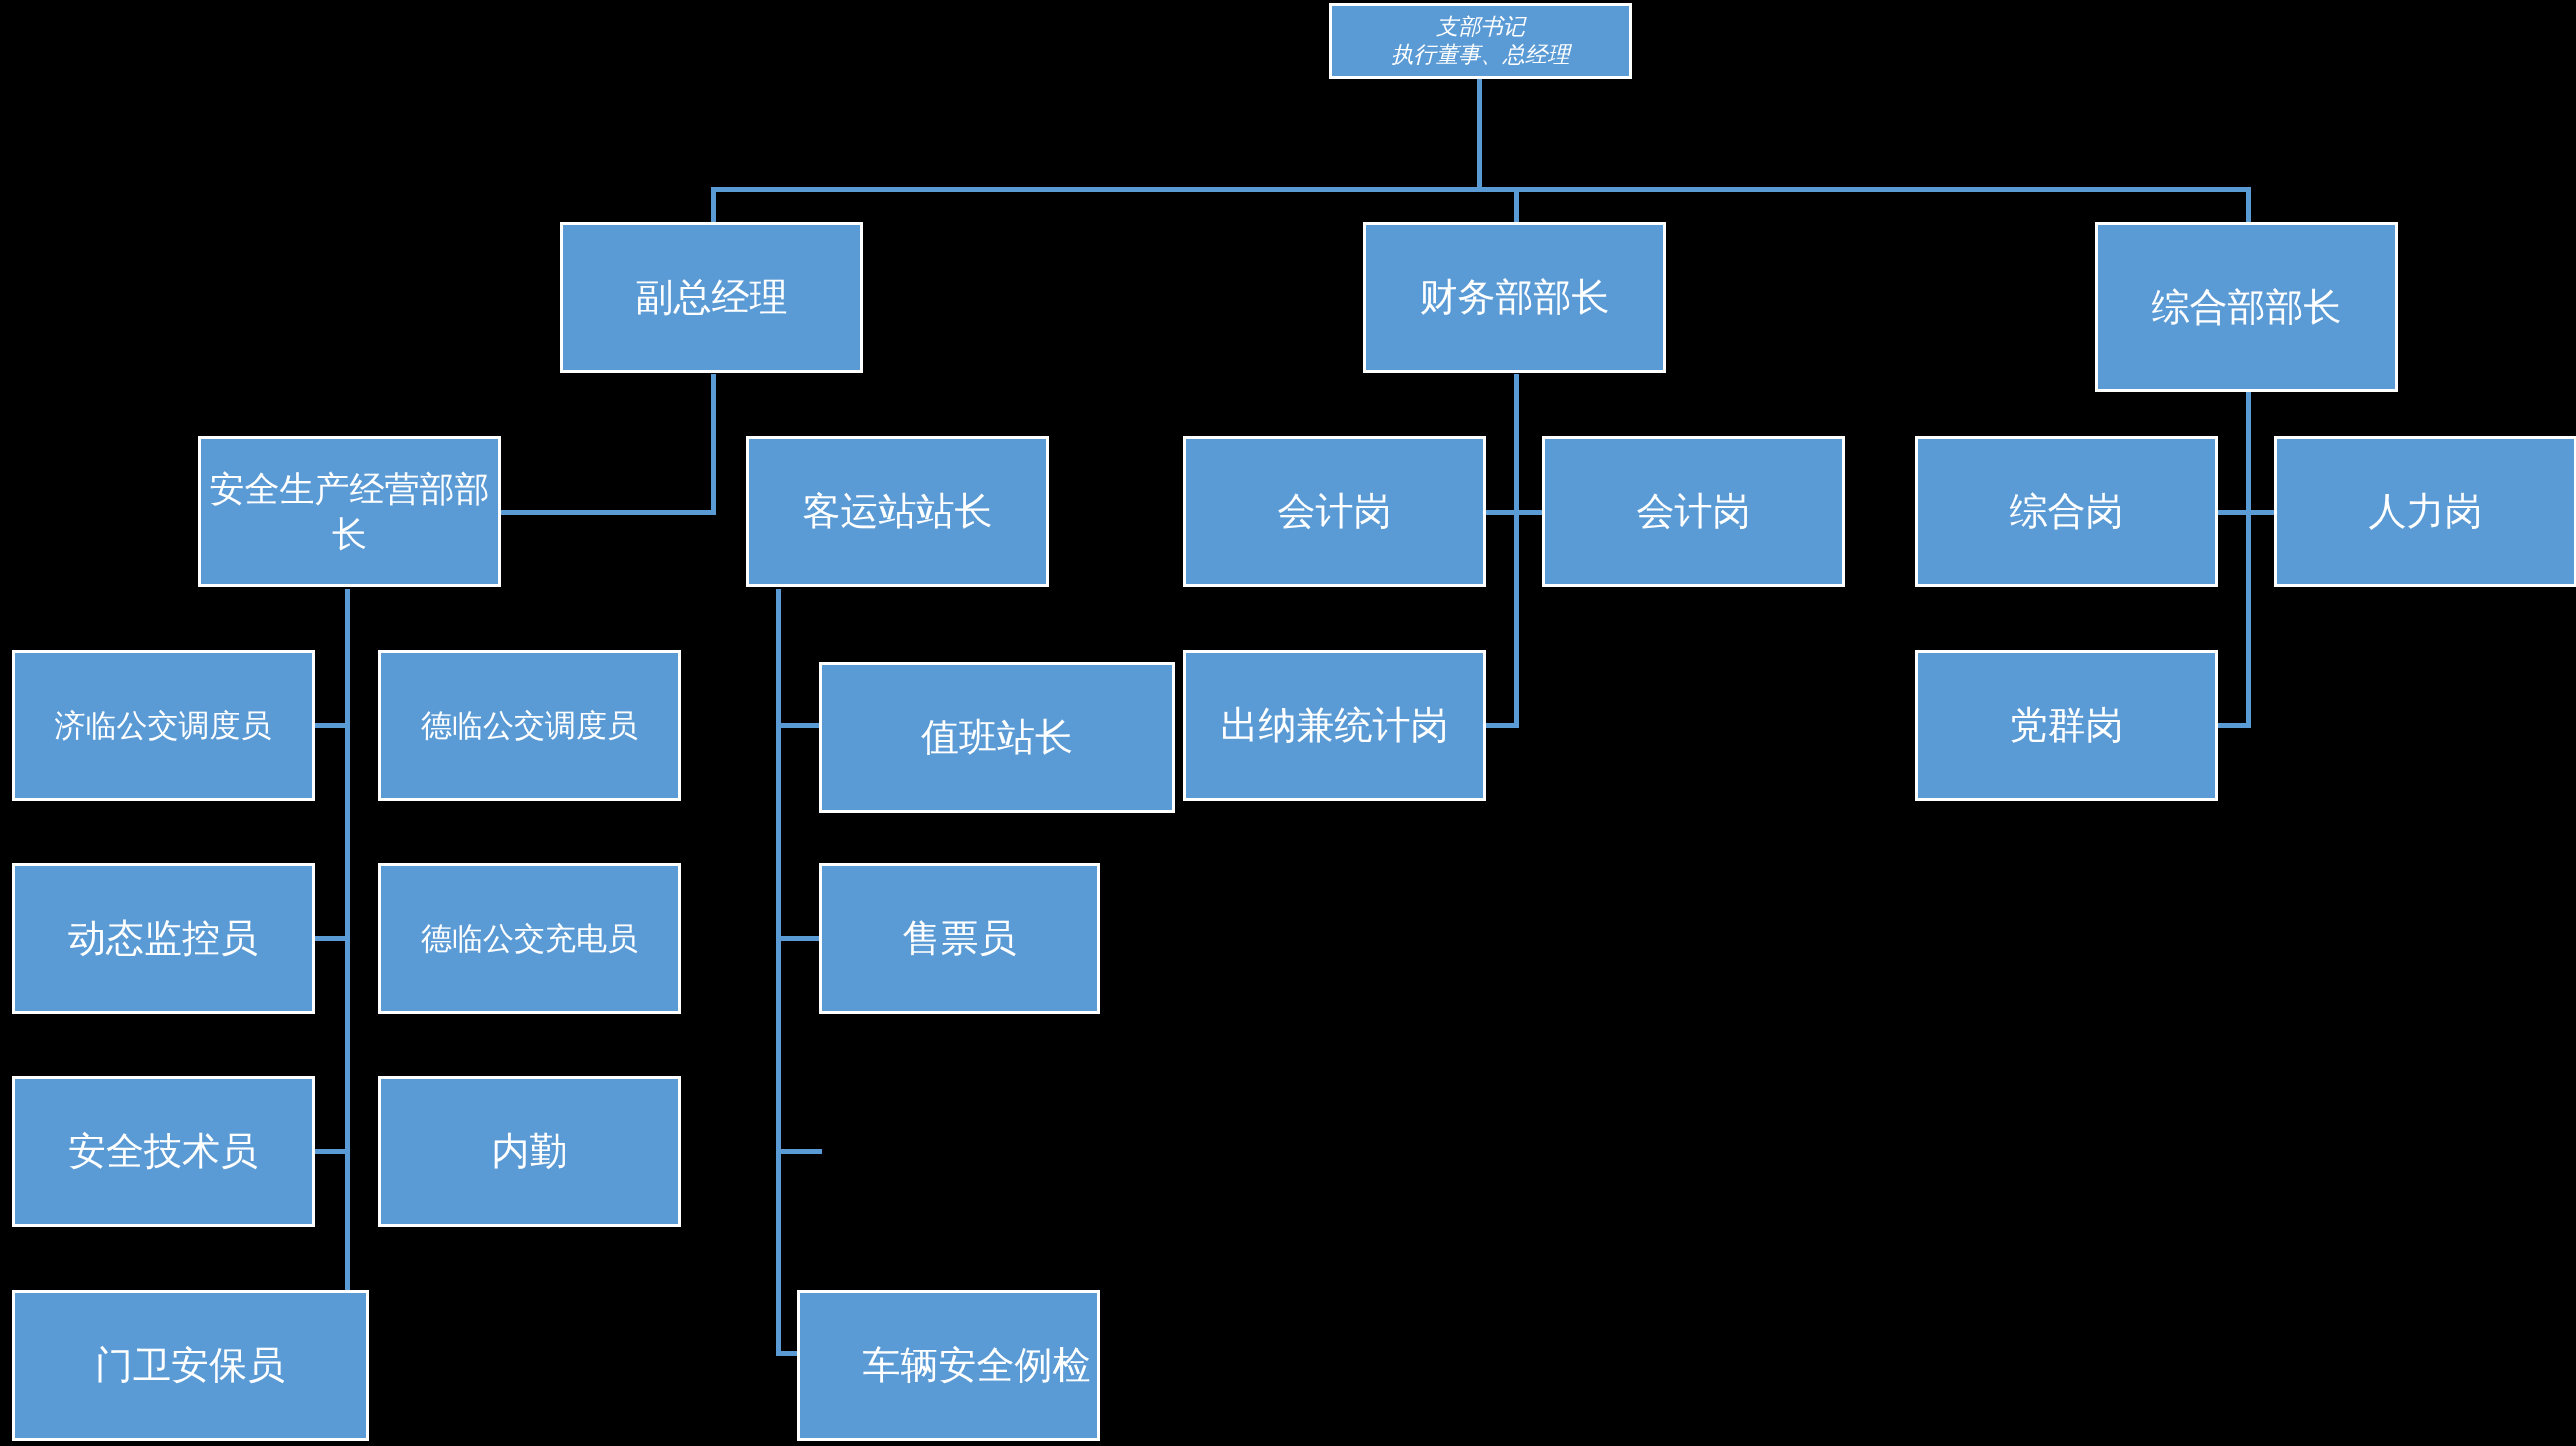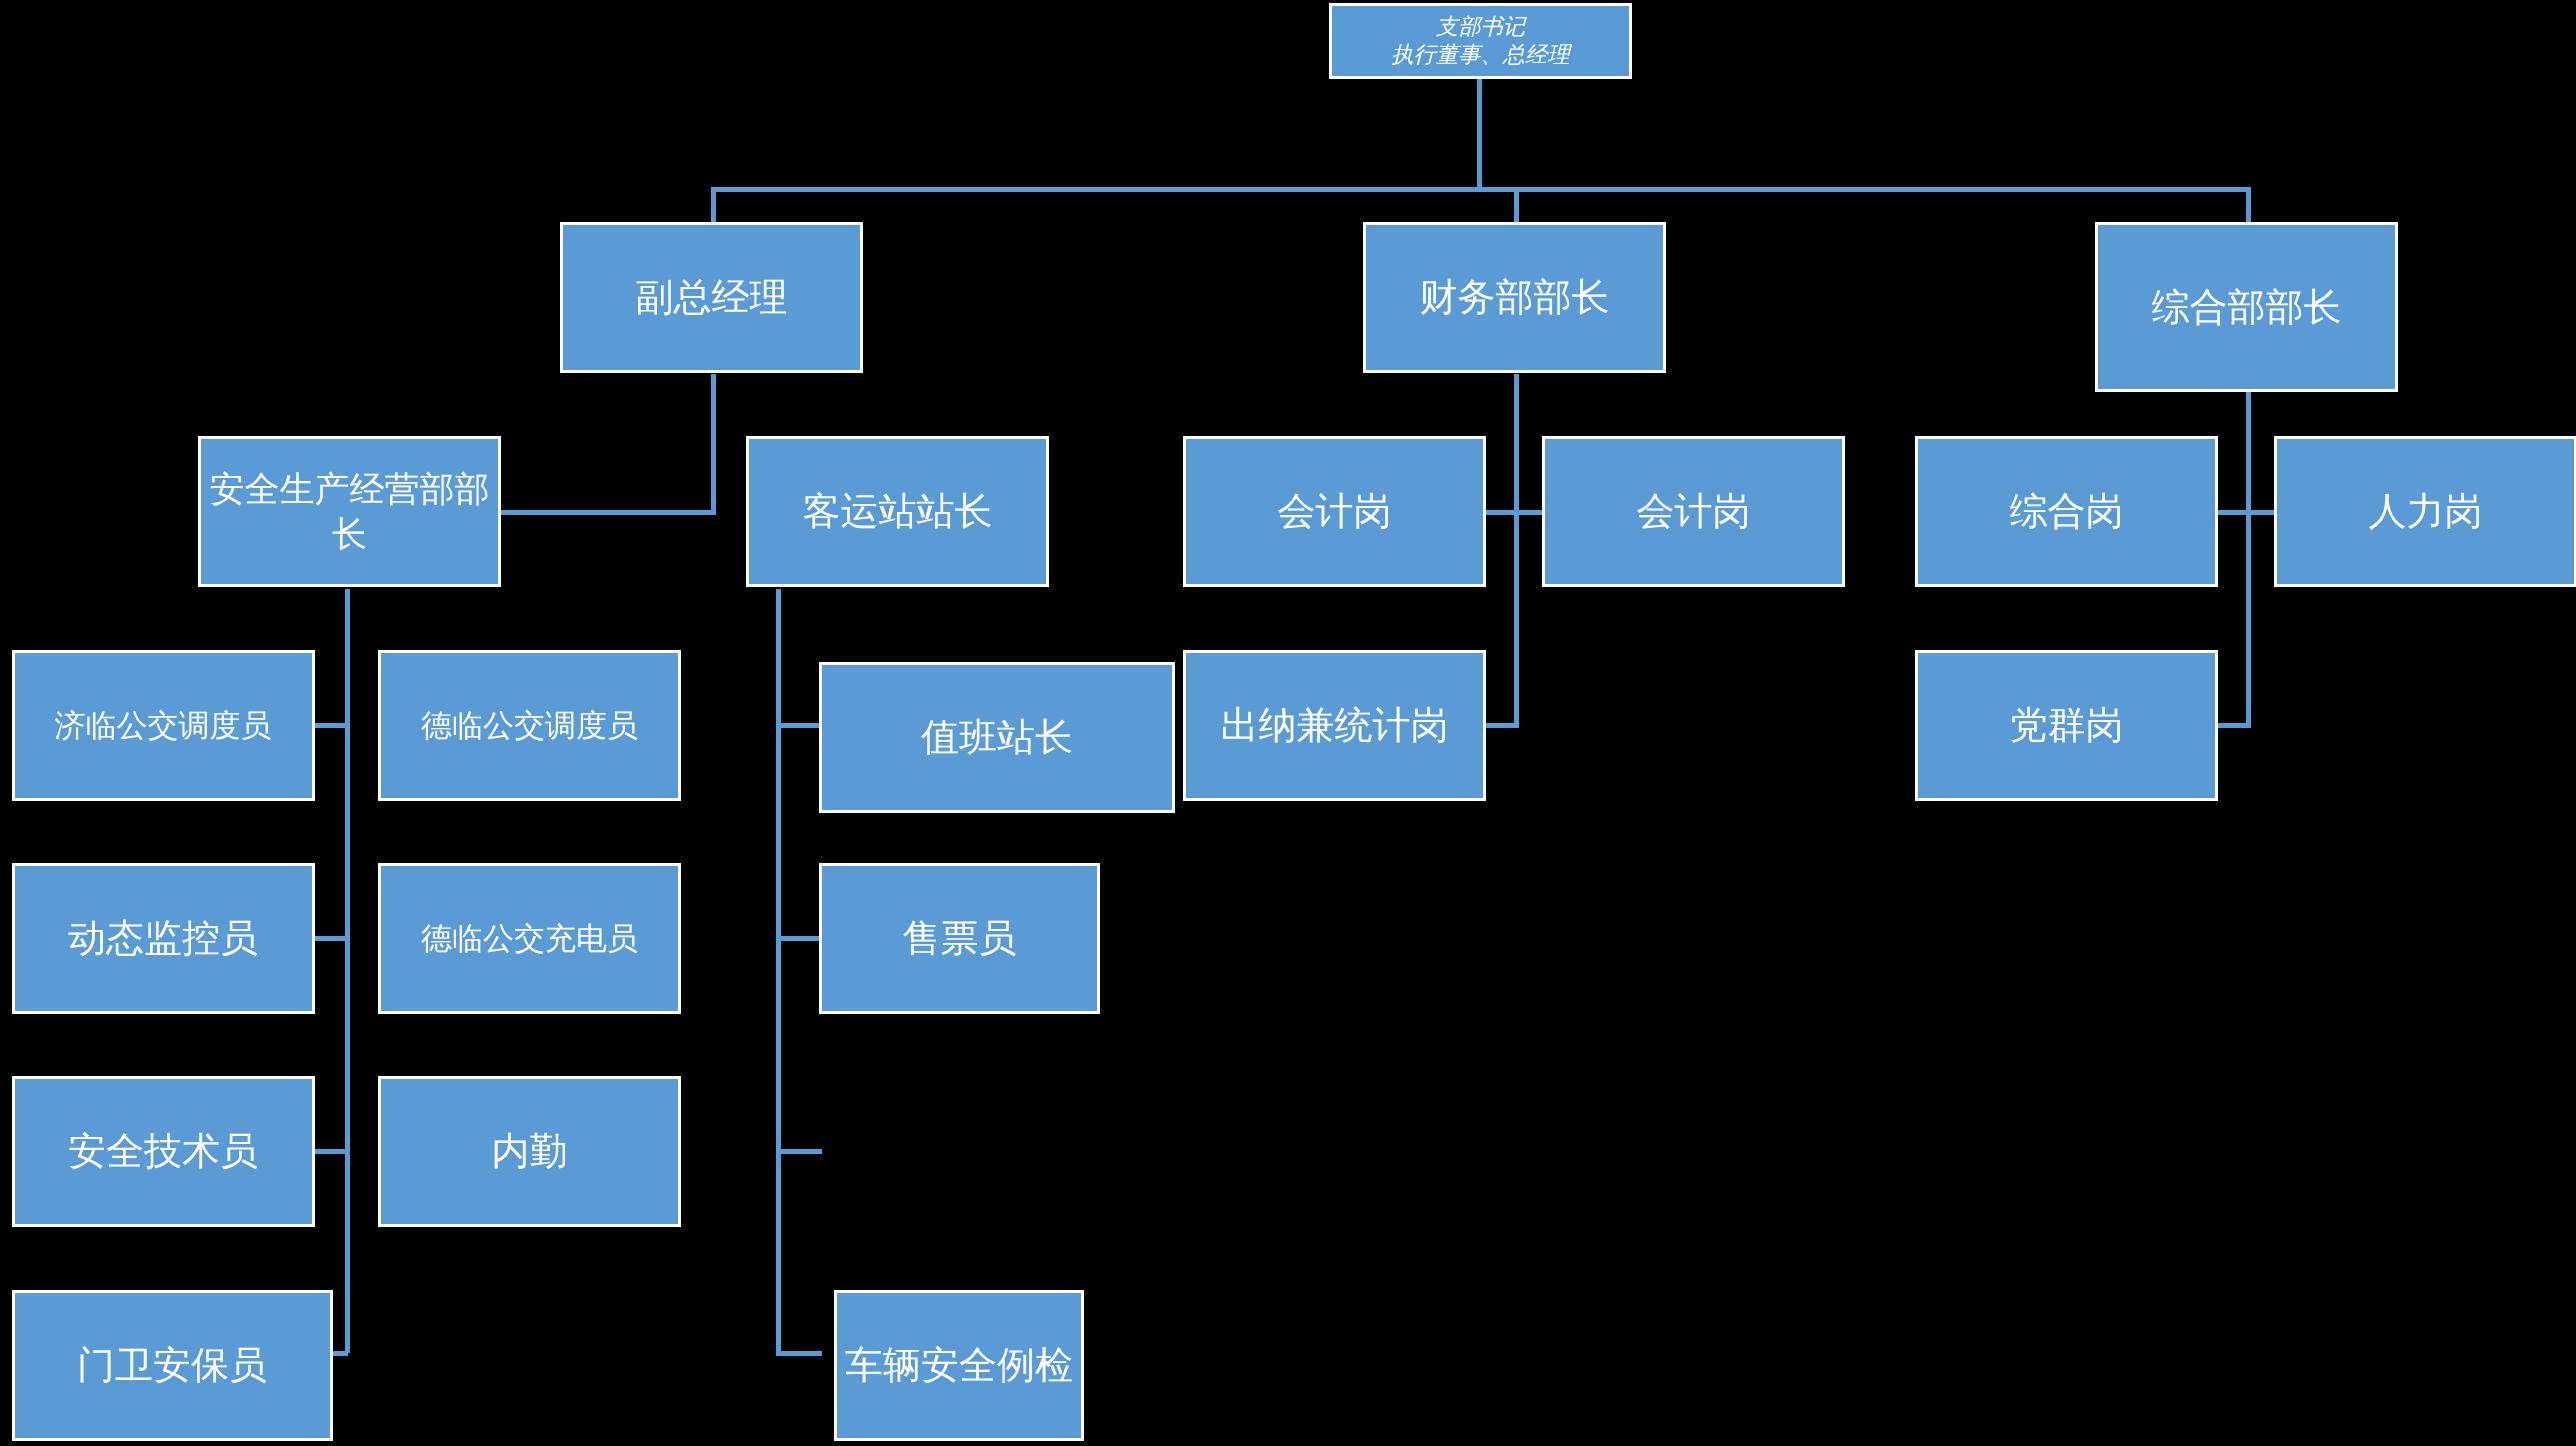--- a/index.html
+++ b/index.html
@@ -134,22 +134,22 @@
 
   <div class="node t-big" style="left:11.6px;top:1076px;width:303px;height:151px;">
     <span>安全技术员</span>
   </div>
 
   <div class="node t-big" style="left:378px;top:1076px;width:303px;height:151px;">
     <span>内勤</span>
   </div>
 
 
-  <div class="node t-big" style="left:11.6px;top:1290px;width:321px;height:151px;">
+  <div class="node t-big" style="left:11.6px;top:1290px;width:357px;height:151px;">
     <span>门卫安保员</span>
   </div>
 
-  <div class="node t-big" style="left:834px;top:1290px;width:250px;height:151px;">
+  <div class="node t-big" style="left:797px;top:1290px;width:303px;height:151px;justify-content:flex-end;">
     <span>车辆安全例检</span>
   </div>
 
 </div>
 
 
 </body></html>

